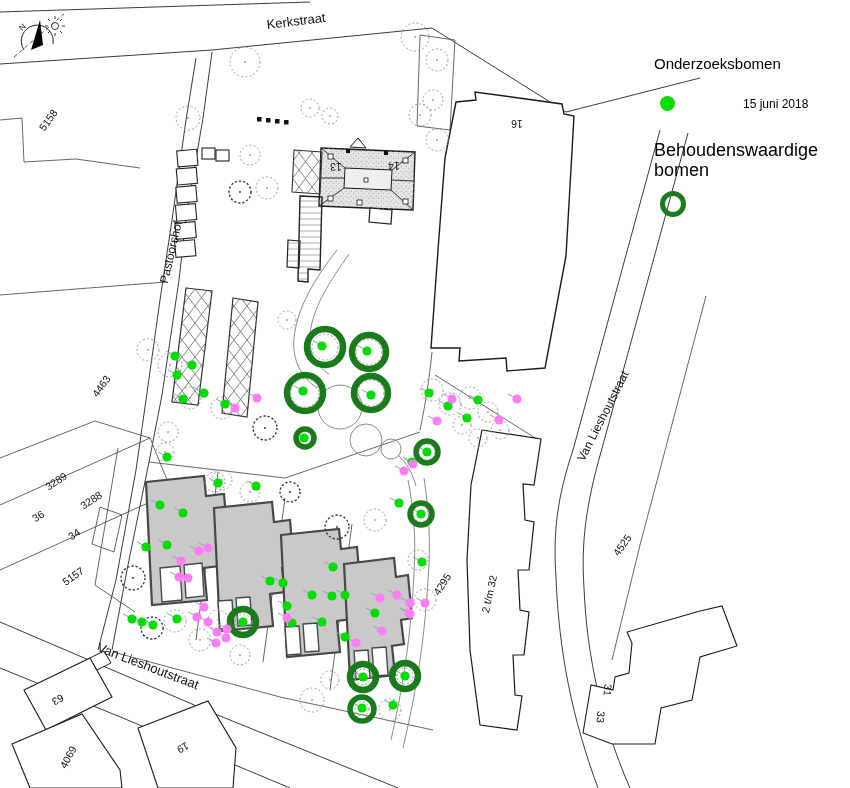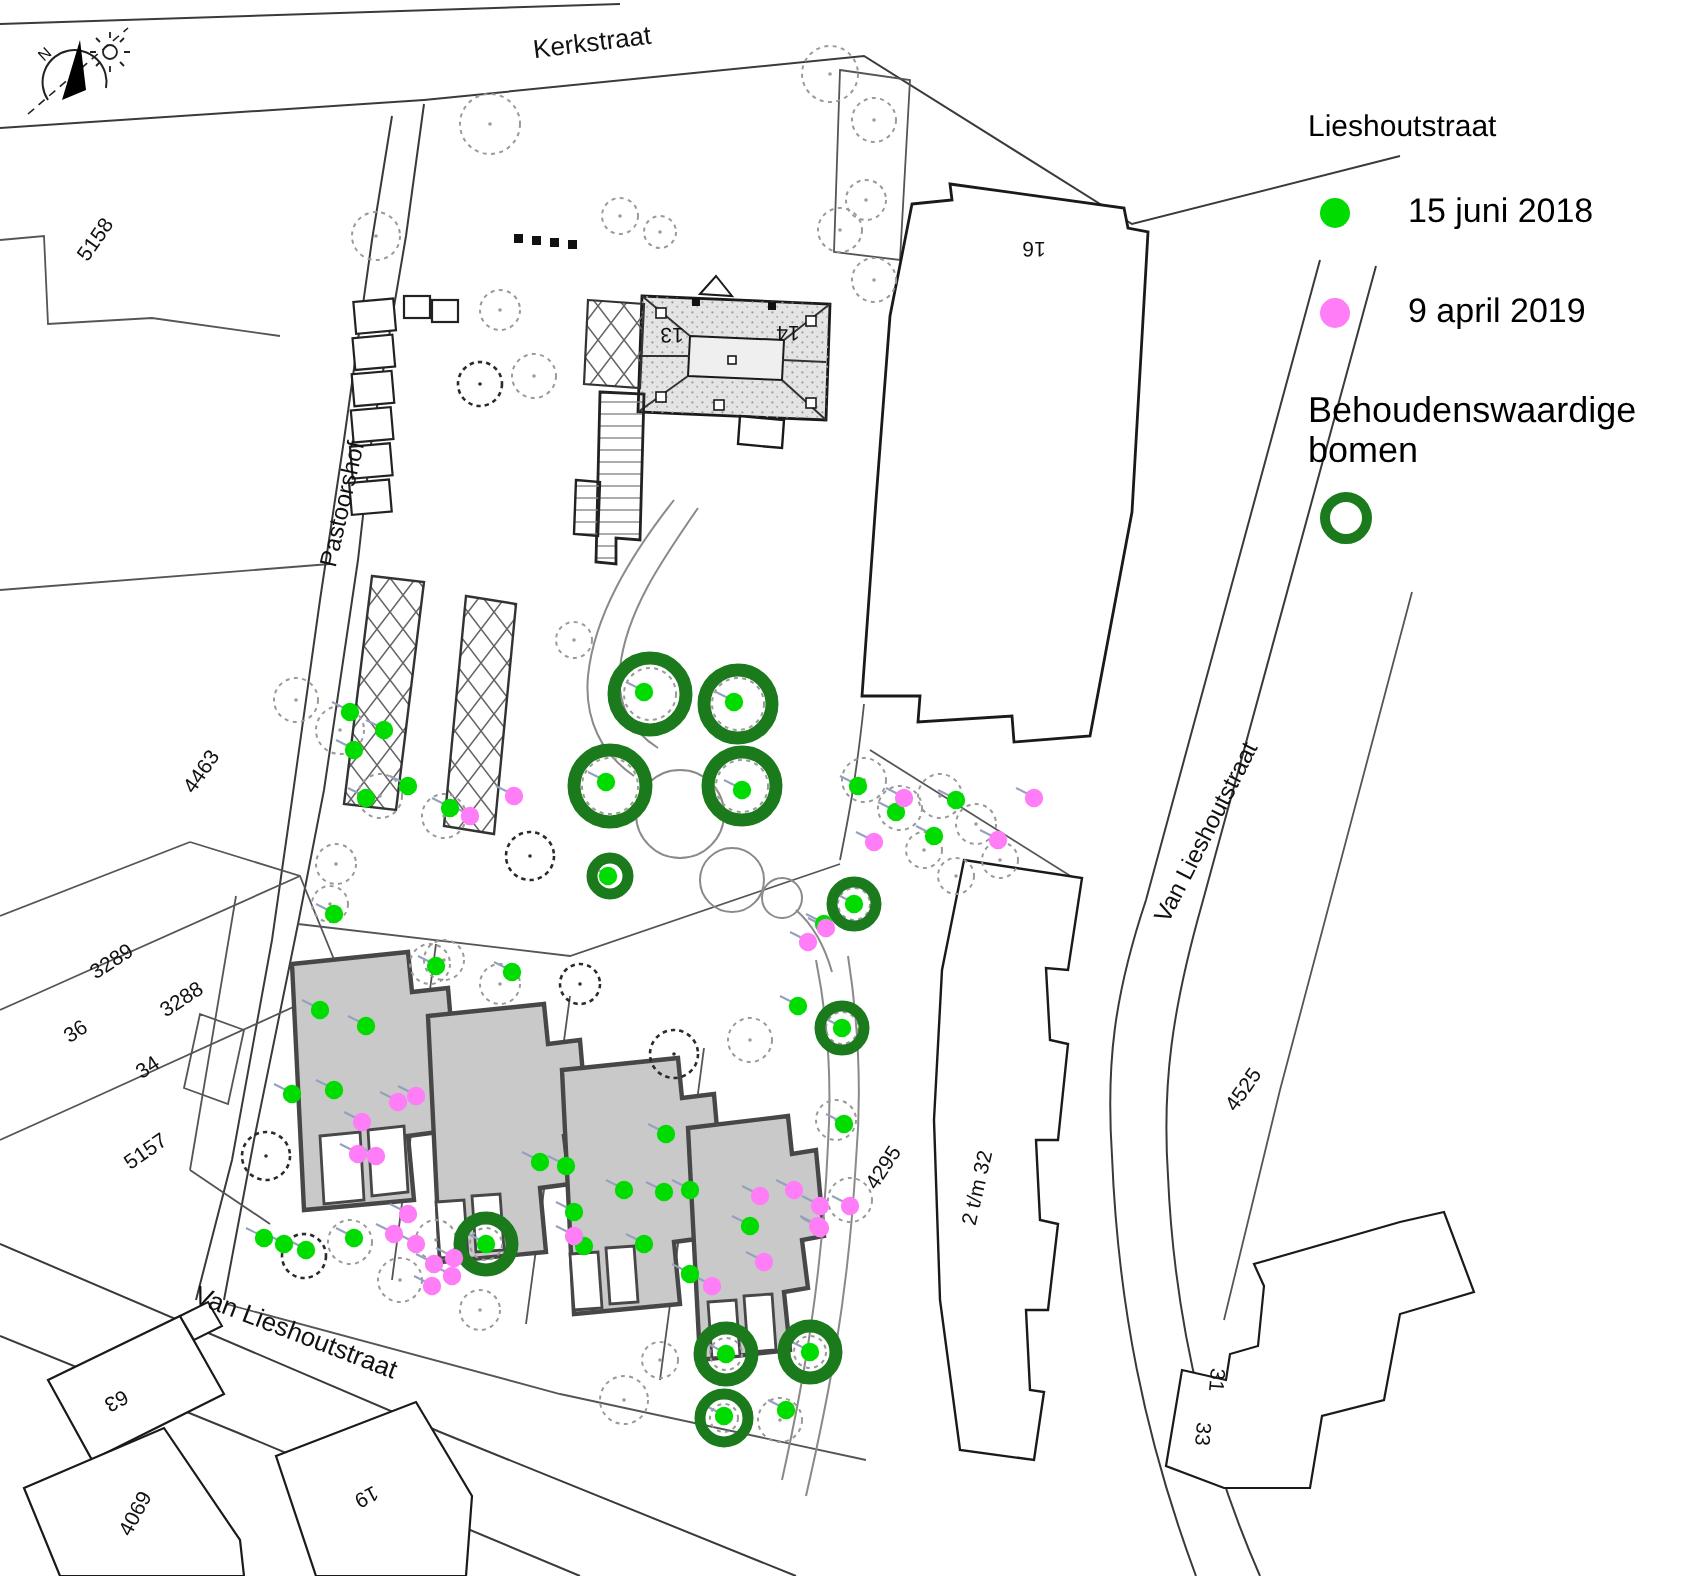--- a/index.html
+++ b/index.html
@@ -10,21 +10,21 @@
   .roadline{stroke:#3a3a3a;stroke-width:1;fill:none;}
   .thinline{stroke:#555;stroke-width:0.9;fill:none;}
   .bldg{stroke:#1a1a1a;stroke-width:1.4;fill:#ffffff;}
   .house{stroke:#474747;stroke-width:2.2;fill:#c9c9c9;}
   .porch{stroke:#474747;stroke-width:1.4;fill:#ffffff;}
   .gpath{stroke:#8a8a8a;stroke-width:1;fill:none;}
   .tree{fill:none;stroke:#9a9a9a;stroke-width:1;stroke-dasharray:2 2.2;}
   .tree-dark{fill:none;stroke:#2b2b2b;stroke-width:1.3;stroke-dasharray:2.2 2;}
   .legend{position:absolute;left:652px;top:55px;width:198px;color:#000;}
   .legend-title{font-size:15px;margin:0 0 24px 2px;}
-  .legend-item{display:flex;align-items:center;margin:0 0 30px 8px;font-size:17px;}
+  .legend-item{display:flex;align-items:center;margin:0 0 30px 8px;font-size:12px;gap:39px;}
   .legend-dot{width:15px;height:15px;border-radius:50%;margin-right:29px;flex:0 0 auto;}
   .legend-preserve-title{font-size:18px;line-height:1.1;margin:0 0 10px 2px;width:175px;}
   .legend-ring{width:16px;height:16px;border-radius:50%;border:5px solid #1a7a1c;margin-left:8px;}
 </style>
 </head>
 <body>
 
 <div class="stage">
 
 <svg id="map" width="850" height="788" viewBox="0 0 850 788">
@@ -471,26 +471,22 @@
     <path d="M40,20 L31,50 L43,45 Z" fill="#000"></path>
     <text x="22" y="31" font-size="8" transform="rotate(-42 22 31)">N</text>
     <g stroke="#222" stroke-width="0.9" fill="none">
       <circle cx="55" cy="26" r="3.5"></circle>
       <path d="M55,19 L55,16 M55,33 L55,36 M48,26 L45,26 M62,26 L65,26 M50,21 L48,19 M60,21 L62,19 M50,31 L48,33 M60,31 L62,33"></path>
     </g>
   </g>
 </svg>
 
 <div class="legend">
-  <div class="legend-title">Lieshoutstraat</div>
+  <div class="legend-title">Onderzoeksbomen</div>
   <div class="legend-item">
     <span class="legend-dot" style="background: rgb(0, 219, 0);"></span>
     <span>15 juni 2018</span>
   </div>
-  <div class="legend-item">
-    <span class="legend-dot" style="background: rgb(255, 125, 247);"></span>
-    <span>9 april 2019</span>
-  </div>
   <div class="legend-preserve-title">Behoudenswaardige bomen</div>
   <div class="legend-ring" style="border-color: rgb(26, 122, 28);"></div>
 </div>
 
 </div>
 
 </body></html>

